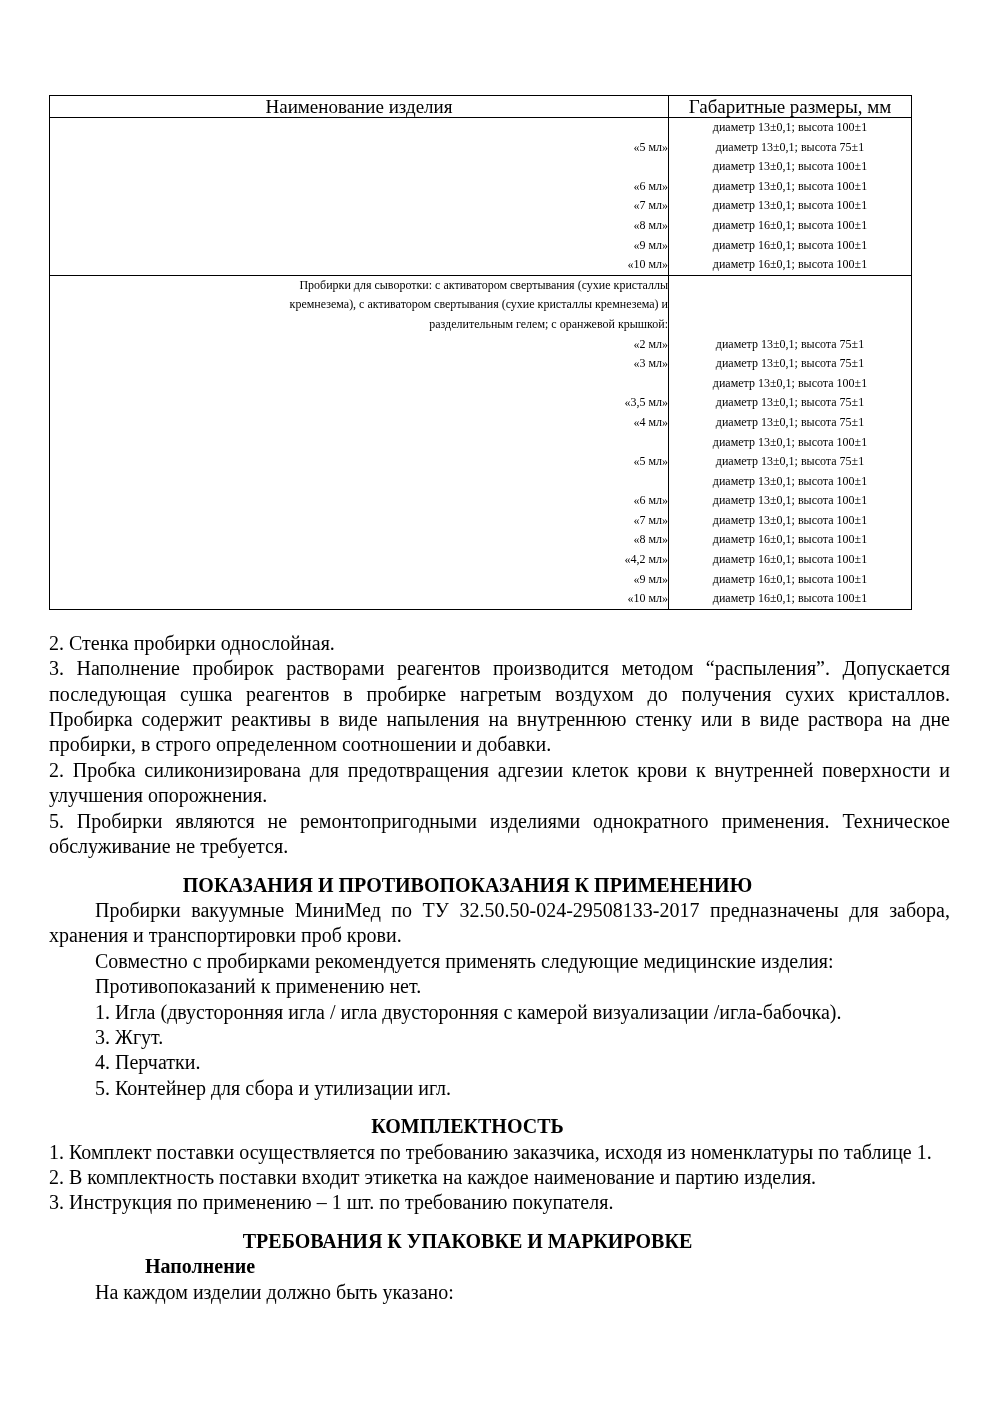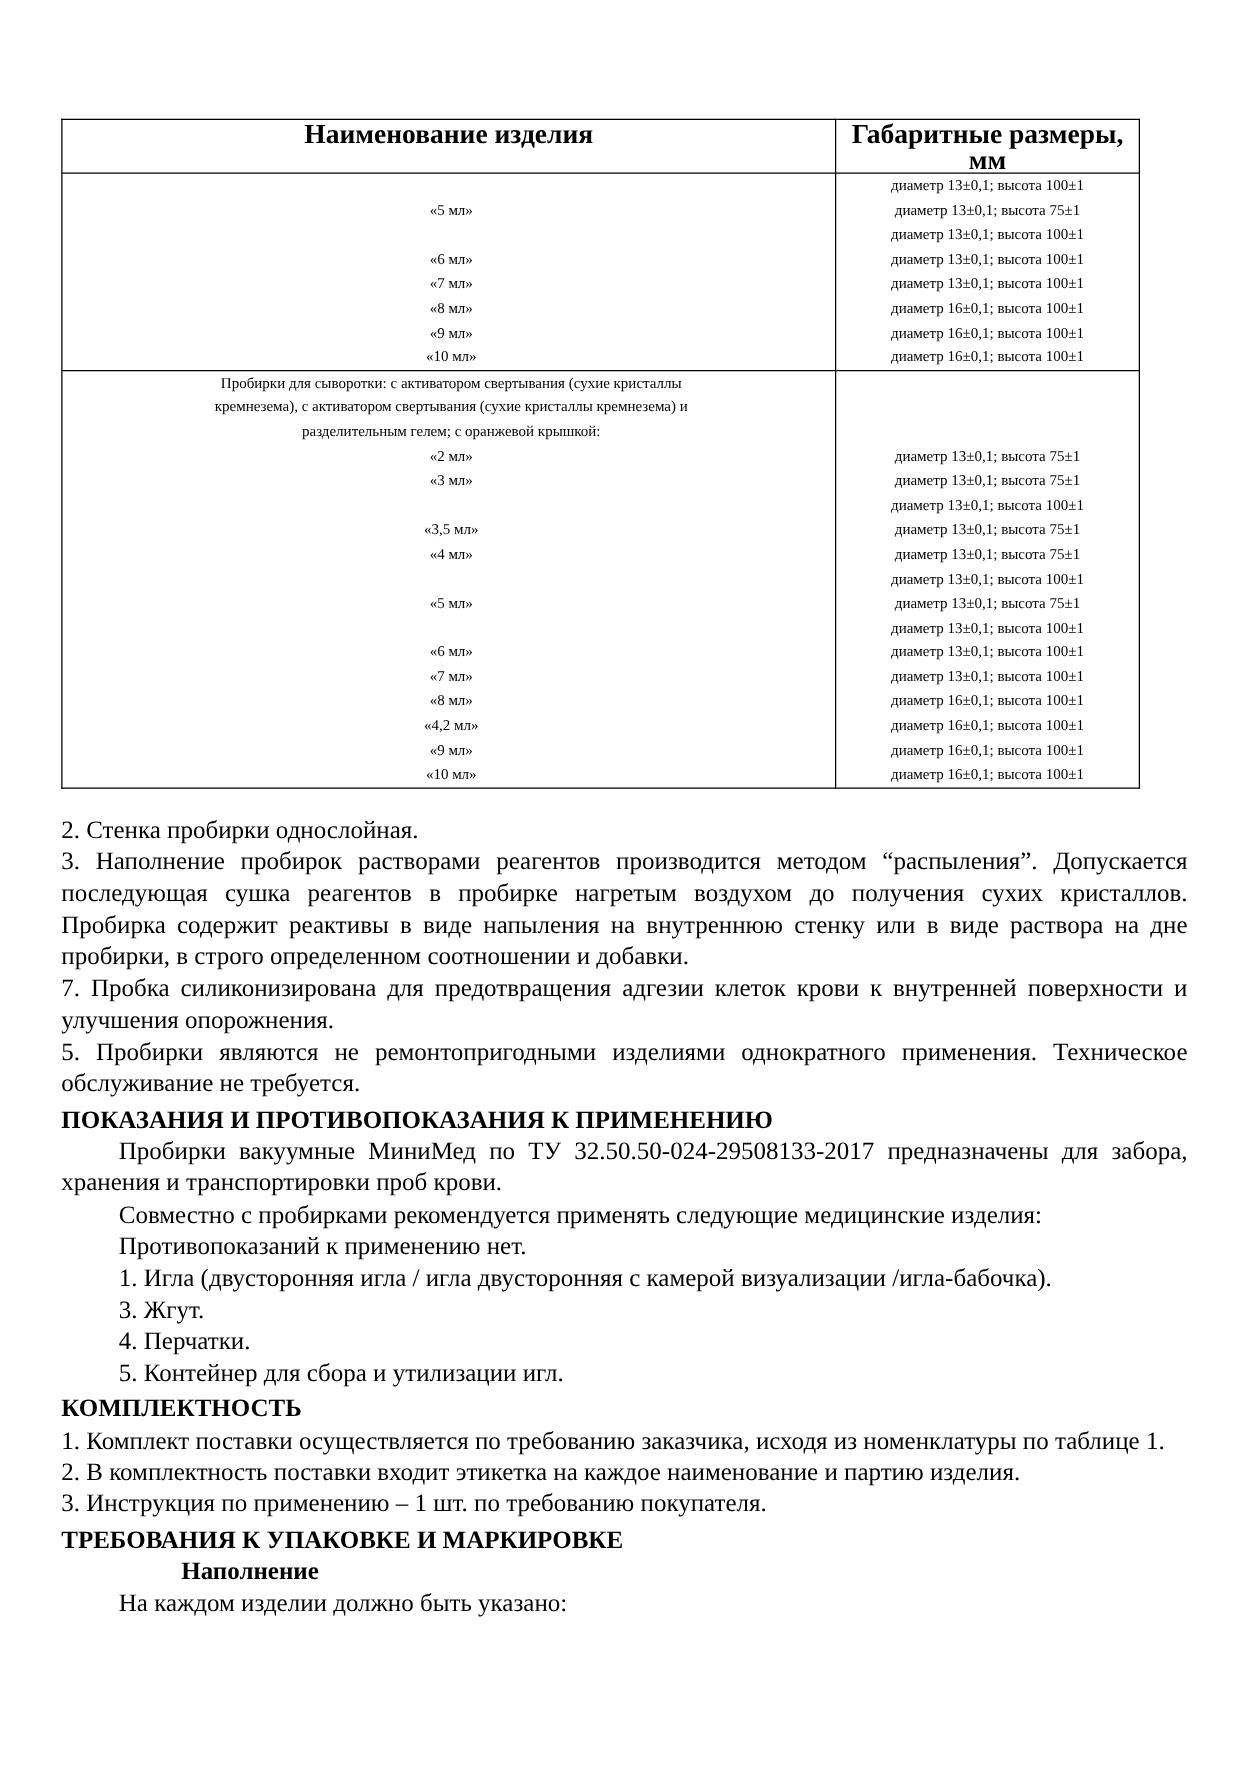--- a/index.html
+++ b/index.html
@@ -19,48 +19,49 @@
     width: 852px;
     table-layout: fixed;
     margin-bottom: 21px;
   }
   .doc-table th, .doc-table td {
     border: 1px solid #000;
     vertical-align: top;
     padding: 0;
   }
   .doc-table th {
-    font-size: 22px;
+    font-size: 19px;
     line-height: 21px;
-    font-weight: bold;
+    font-weight: normal;
     text-align: center;
   }
   th.name-col { width: 619px; }
   th.size-col { width: 243px; }
   .tline {
     height: 19.6px;
     line-height: 19.6px;
     font-size: 12px;
     white-space: nowrap;
     overflow: hidden;
   }
-  .name-line, .intro-line { padding-left: 4px; text-align: center; }
+  .name-line, .intro-line { padding-left: 4px; text-align: right; }
   .size-line { text-align: center; }
   .spacer3 { height: 58.8px; }
 
   
   .body-text { width: 901px; font-size: 20px; line-height: 25.4px; }
   .para { text-align: justify; }
   .indent { text-indent: 46px; }
   .list-item { padding-left: 46px; text-align: left; }
   .heading {
     font-size: 20px;
     font-weight: bold;
+    text-align: center;
     padding-right: 64px;
-    margin-top: 3px;
+    margin-top: 13px;
   }
   .sub-bold { font-weight: bold; padding-left: 96px; text-align: left; }
 </style>
 </head>
 <body>
 
 <div class="page">
 
   <table class="doc-table">
     <tbody>
@@ -185,21 +186,21 @@
           </div>
       </td>
     </tr>
   </tbody>
     </table>
 
   <div class="body-text">
 
     <p class="para">2. Стенка пробирки однослойная.</p>
     <p class="para">3. Наполнение пробирок растворами реагентов производится методом “распыления”. Допускается последующая сушка реагентов в пробирке нагретым воздухом до получения сухих кристаллов. Пробирка содержит реактивы в виде напыления на внутреннюю стенку или в виде раствора на дне пробирки, в строго определенном соотношении и добавки.</p>
-    <p class="para">7. Пробка силиконизирована для предотвращения адгезии клеток крови к внутренней поверхности и улучшения опорожнения.</p>
+    <p class="para">2. Пробка силиконизирована для предотвращения адгезии клеток крови к внутренней поверхности и улучшения опорожнения.</p>
     <p class="para">5. Пробирки являются не ремонтопригодными изделиями однократного применения. Техническое обслуживание не требуется.</p>
 
     <div class="heading">ПОКАЗАНИЯ И ПРОТИВОПОКАЗАНИЯ К ПРИМЕНЕНИЮ</div>
     <p class="para indent">Пробирки вакуумные МиниМед по ТУ 32.50.50-024-29508133-2017 предназначены для забора, хранения и транспортировки проб крови.</p>
     <p class="para indent">Совместно с пробирками рекомендуется применять следующие медицинские изделия:</p>
     <p class="para indent">Противопоказаний к применению нет.</p>
     <div>
 
         <p class="para list-item">1. Игла (двусторонняя игла / игла двусторонняя с камерой визуализации /игла-бабочка).</p>
 

